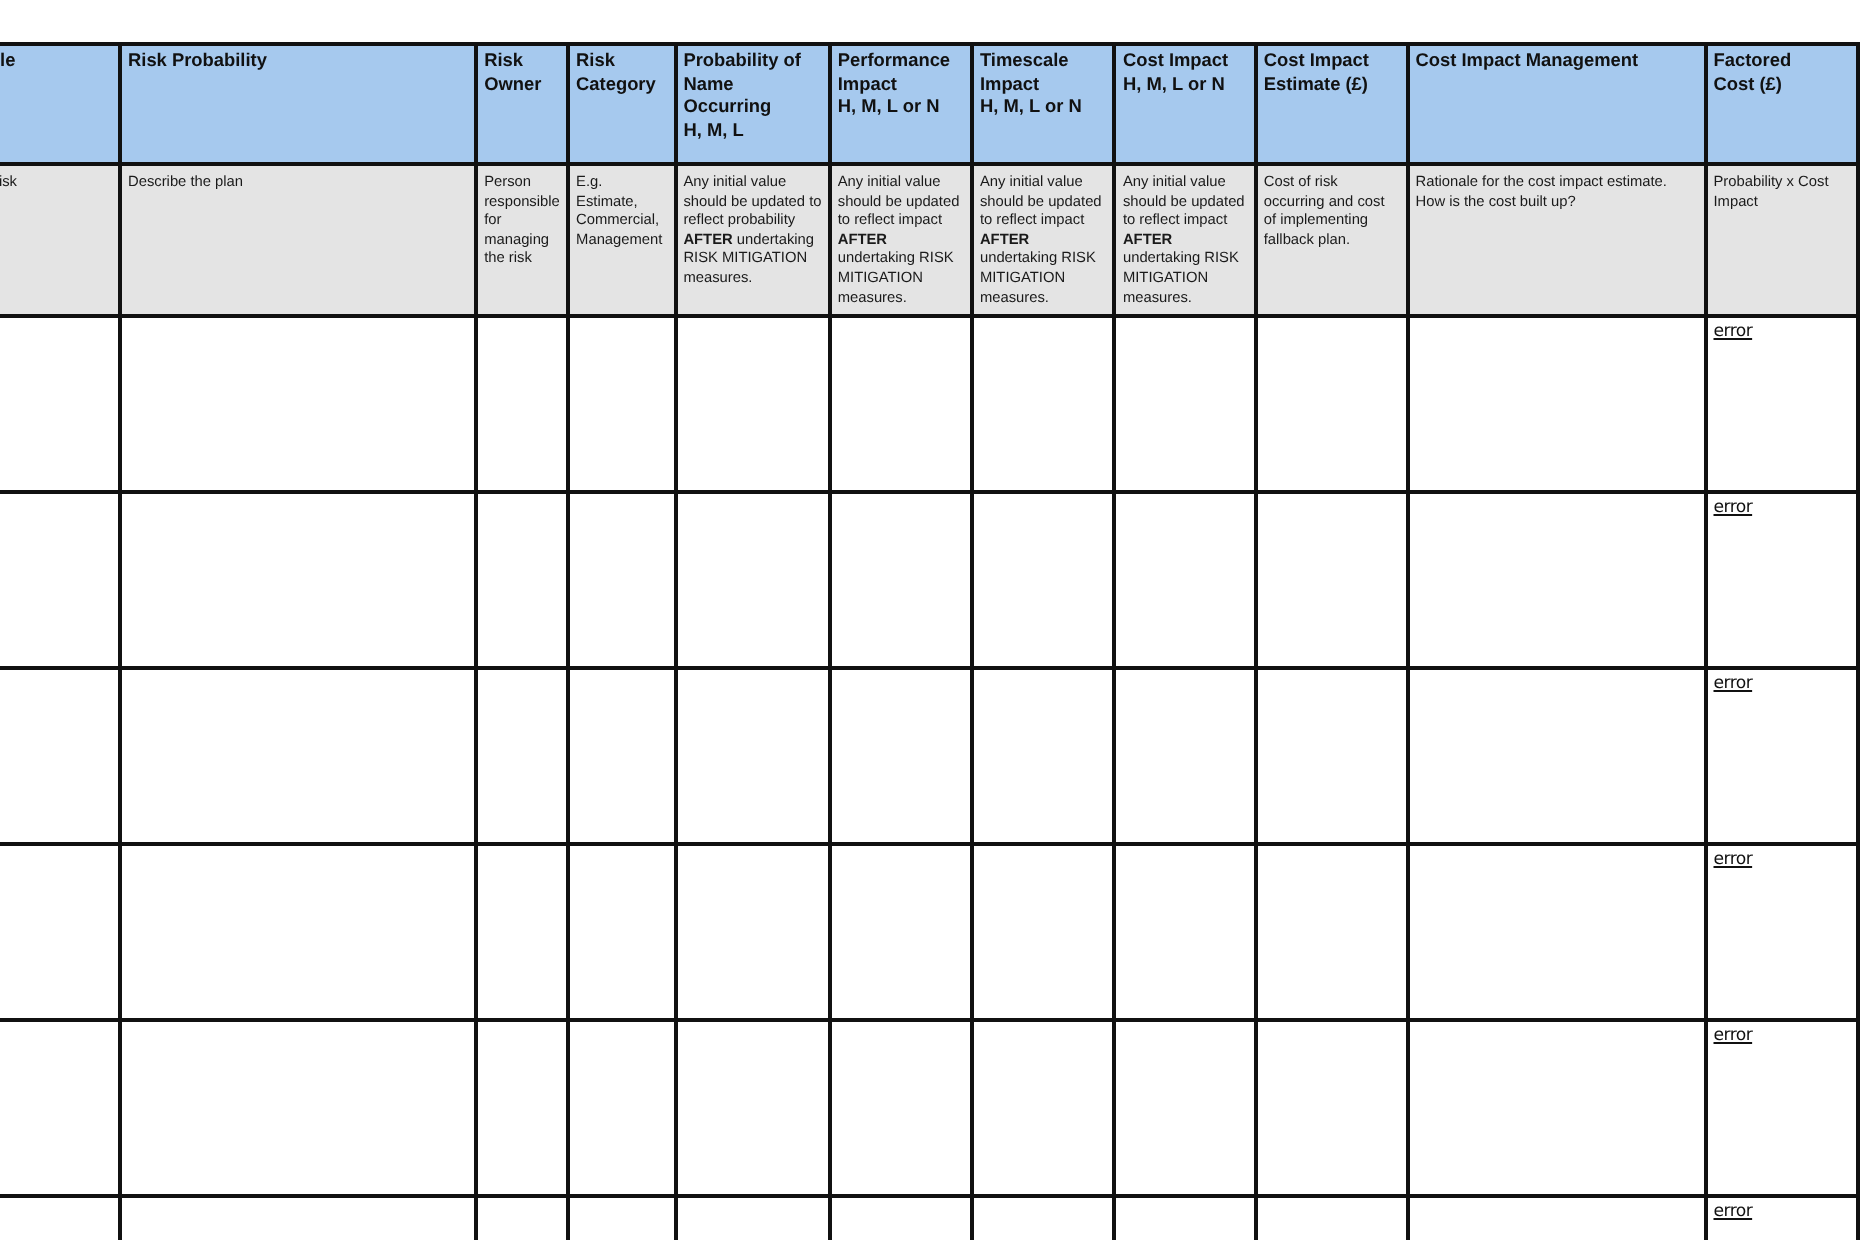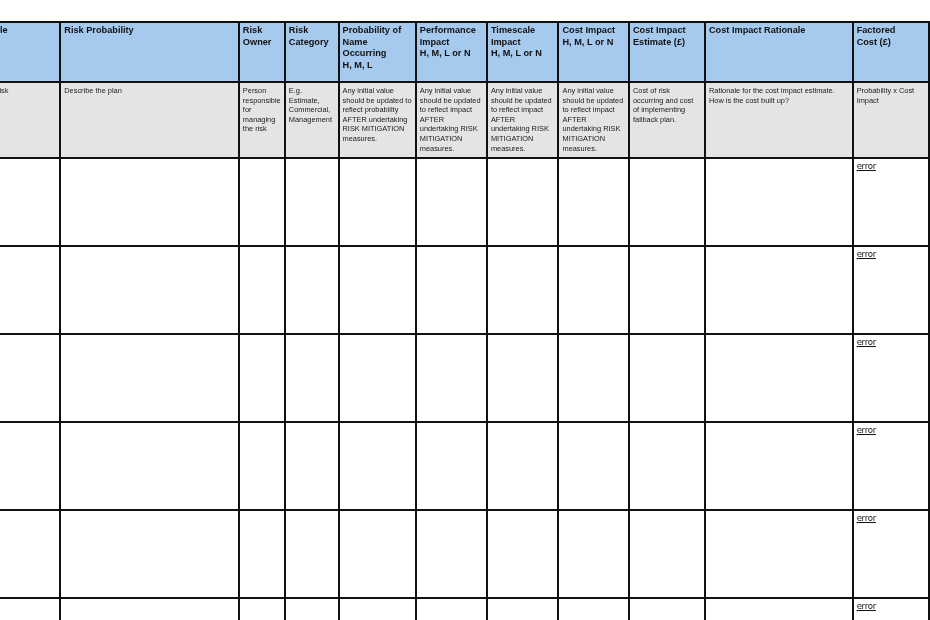--- a/index.html
+++ b/index.html
@@ -8,21 +8,21 @@
   .sheet { position:absolute; left:-38px; top:21px; }
   table.grid { border-collapse:collapse; table-layout:fixed; }
   table.grid td, table.grid th {
     border:2px solid #111; padding:2px 3px 0 3px; vertical-align:top;
     text-align:left; overflow:hidden; box-sizing:border-box;
   }
   th { background:#a6c9ee; font-weight:bold; font-size:9.2px; line-height:11.5px; height:60px; }
   tr.instr td { background:#e4e4e4; font-size:7.4px; line-height:9.6px; height:76px; padding-top:3px; color:#1a1a1a; }
   tr.data td { background:#ffffff; height:88px; font-size:8.6px; }
   td.err { font-family:"DejaVu Sans", sans-serif; font-size:8.2px; letter-spacing:-0.3px; padding-top:2px;text-decoration:underline; }
-  b { font-weight:normal; }
+  b { font-weight:bold; }
 </style>
 </head>
 <body>
 
 <div class="sheet">
 <table class="grid">
   <colgroup>
     <col style="width:106px">
         <col style="width:194px">
         <col style="width:46px">
@@ -39,21 +39,21 @@
         <tr>
     <th><span>Risk Title</span></th>
     <th><span>Risk Probability</span></th>
     <th><span>Risk</span><br><span>Owner</span></th>
     <th><span>Risk</span><br><span>Category</span></th>
     <th><span>Probability of</span><br><span>Name Occurring</span><br><span>H, M, L</span></th>
     <th><span>Performance</span><br><span>Impact</span><br><span>H, M, L or N</span></th>
     <th><span>Timescale</span><br><span>Impact</span><br><span>H, M, L or N</span></th>
     <th><span>Cost Impact</span><br><span>H, M, L or N</span></th>
     <th><span>Cost Impact</span><br><span>Estimate (£)</span></th>
-    <th><span>Cost Impact Rationale</span></th>
+    <th><span>Cost Impact Management</span></th>
     <th><span>Factored</span><br><span>Cost (£)</span></th>
   </tr>
   <tr class="instr">
     <td>Name of risk</td>
     <td>Describe the plan</td>
     <td>Person responsible for managing the risk</td>
     <td>E.g. Estimate, Commercial, Management</td>
     <td><span>Any initial value should be updated to reflect probability</span> <b>AFTER</b> <span>undertaking RISK MITIGATION measures.</span></td>
     <td><span>Any initial value should be updated to reflect impact</span> <b>AFTER</b> <span>undertaking RISK MITIGATION measures.</span></td>
     <td><span>Any initial value should be updated to reflect impact</span> <b>AFTER</b> <span>undertaking RISK MITIGATION measures.</span></td>

